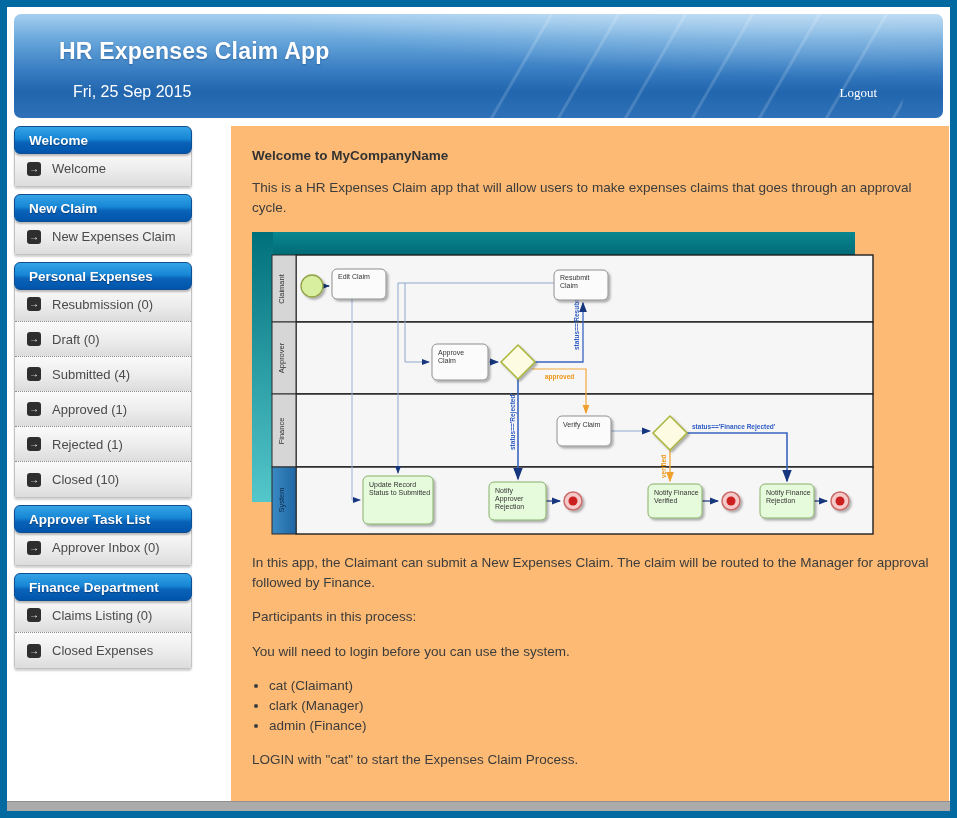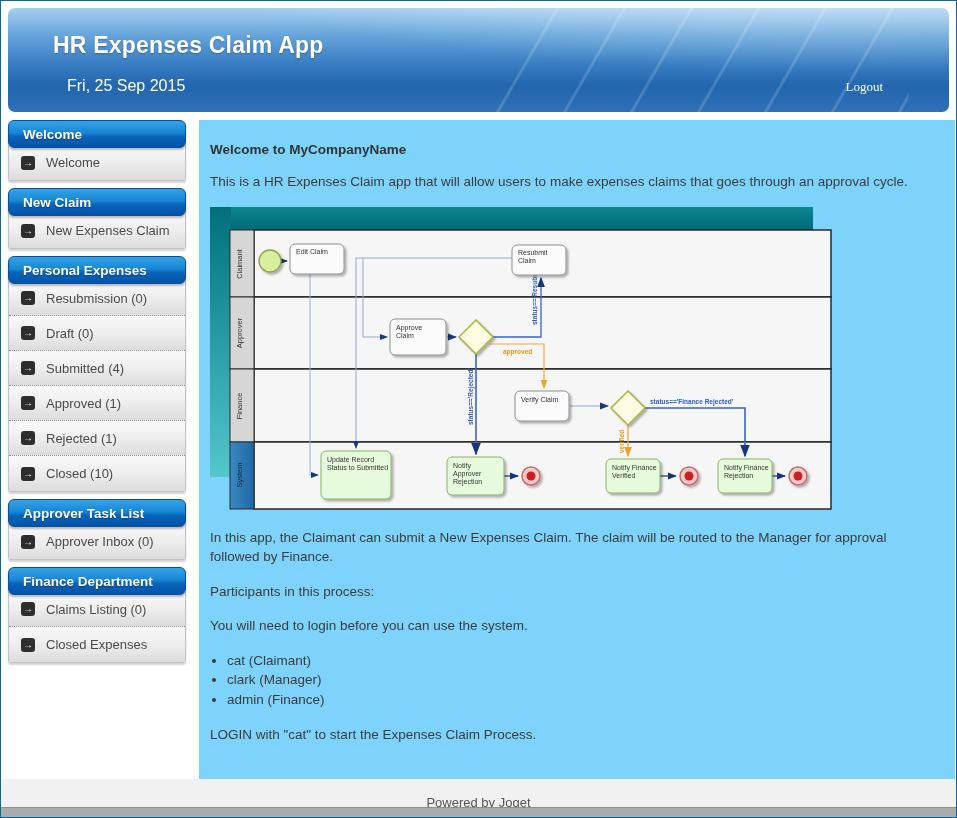--- a/index.html
+++ b/index.html
@@ -1,37 +1,37 @@
 <!DOCTYPE html>
 <html><head>
 <meta charset="utf-8">
 <style>
   * { margin:0; padding:0; box-sizing:border-box; }
   html,body { background:#fff; }
   body { font-family:"Liberation Sans", sans-serif; width:957px; height:818px; position:relative; }
-  .page { width:957px; height:818px; border:1px solid #0369a1; background:#fff; overflow:hidden; position:relative; }
+  .page { width:957px; height:818px; border:7px solid #0369a1; background:#fff; overflow:hidden; position:relative; }
 
   
   .header {
     margin:7px 7px 0 7px; height:104px; border-radius:7px; position:relative; overflow:hidden;
     background:
       radial-gradient(130% 220% at 88% -60%, rgba(255,255,255,.55), rgba(255,255,255,0) 55%),
       linear-gradient(180deg,#a6cfef 0%, #6aa8dc 24%, #3b80c4 52%, #2166ae 75%, #2e71b8 100%);
   }
   .header::after {
     content:""; position:absolute; right:40px; top:-60px; width:420px; height:260px;
     background: repeating-linear-gradient(112deg, transparent 0 26px, rgba(255,255,255,.28) 27px 29px, transparent 30px 58px);
     transform:rotate(8deg); opacity:.55; pointer-events:none;
   }
   .app-title { position:absolute; left:45px; top:24px; color:#fff; font-size:23px; font-weight:bold; letter-spacing:.2px; text-shadow:0 1px 2px rgba(0,40,90,.35); z-index:2; }
   .app-date  { position:absolute; left:59px; bottom:17px; color:#fff; font-size:16px; z-index:2;text-align:center; }
   .logout    { position:absolute; right:66px; bottom:17px; color:#fff; font-size:13px; text-decoration:none; cursor:pointer; z-index:2;font-family:Liberation Serif, serif; }
 
   
-  .body-row { display:flex; align-items:flex-start; margin:8px 1px 0 7px; }
+  .body-row { display:flex; align-items:flex-start; margin:8px 1px 0 7px;gap:26px; }
   .sidebar  { width:178px; margin-right:13px; }
 
   
   .side-section { margin-bottom:7px; }
   .side-head {
     height:28px; line-height:27px; padding-left:14px; color:#fff; font-size:13.5px; font-weight:bold;
     border:1px solid #0d4d92; border-radius:6px;
     background:linear-gradient(180deg,#41aaе9 0%, #35a3e6 4%, #1787d6 45%, #0a63b8 60%, #0055ab 100%);
     background:linear-gradient(180deg,#35a3e6 0%, #1787d6 45%, #0a63b8 60%, #0055ab 100%);
     box-shadow:0 2px 2px rgba(0,0,0,.25); position:relative; z-index:2;
@@ -44,21 +44,21 @@
     border-bottom:1px dotted #8d8d8d;
   }
   .side-item:last-child { border-bottom:none; }
   .arrow-ic {
     width:14px; height:14px; background:#2e2e2e; border-radius:3px; color:#fff; font-size:10px; line-height:13px;
     text-align:center; flex:0 0 14px; font-weight:bold;
   }
   .side-label { margin-left:11px; color:#4a4a4a; font-size:13px; }
 
   
-  .main { flex:1; background:#7dd3fc; min-height:641px; padding:22px 20px 20px 11px; color:#3c3c3c; font-size:13.5px; }
+  .main { flex:1; background:#fdba74; min-height:641px; padding:22px 20px 20px 21px; color:#3c3c3c; font-size:13.5px; }
   .main h3 { font-size:13.5px; color:#333; margin-bottom:15px; font-weight:bold; }
   .main p  { margin-bottom:15px; line-height:1.45; }
   .main ul { margin:0 0 15px 17px; line-height:1.45; }
 
   .diagram-wrap { width:622px; height:307px; margin:2px 0 14px 0; position:relative; }
   svg text { font-family:"Liberation Sans", sans-serif; }
 
   
   .footer { height:47px; display:flex; align-items:center; justify-content:center; background:#f1f1f1; color:#555; font-size:13px; }
   .bottom-bar { position:absolute; bottom:0; left:0; right:0; height:10px; background:#ababab; border-top:1px solid #8f8f8f; }

